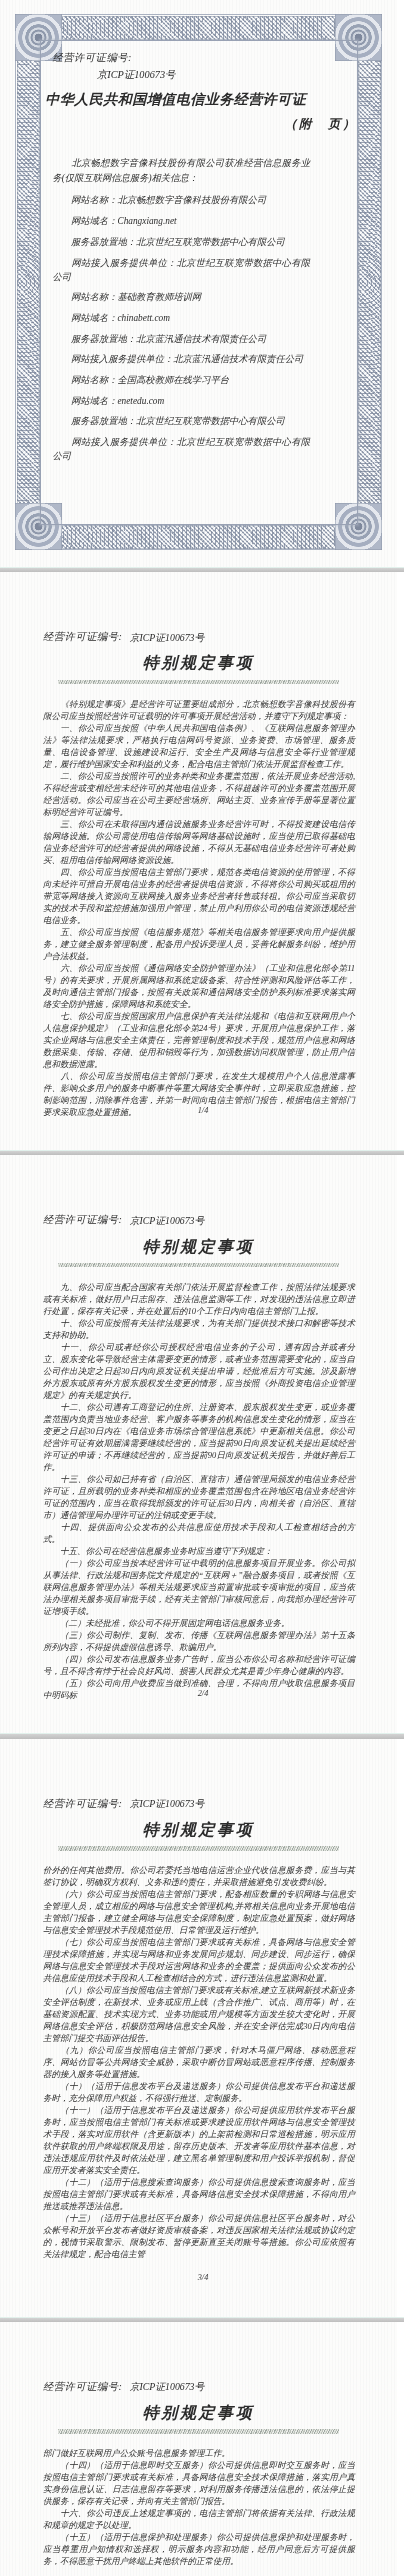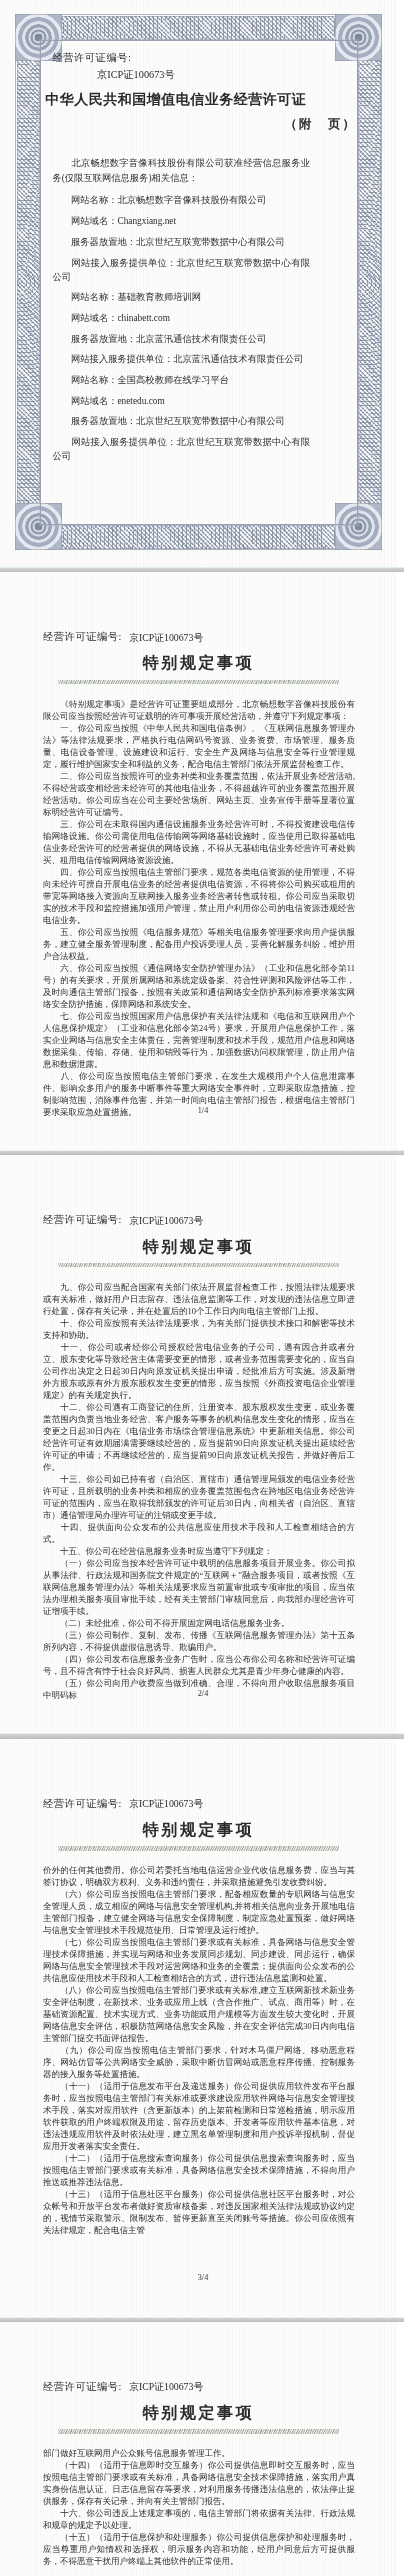--- a/index.html
+++ b/index.html
@@ -10,20 +10,21 @@
     color:#2b2b2b;
     -webkit-font-smoothing:antialiased;
   }
   .doc{width:405px;}
   .page{
     position:relative;
     width:397px;
     background-color:#fcfcfb;
     background-image:repeating-linear-gradient(90deg, rgba(90,100,110,.03) 0 1px, transparent 1px 3.1px);
     overflow:hidden;
+    font-style:italic;
   }
   
   .page.cert{height:567px;}
   .frame{position:absolute;top:15.5px;left:16.5px;right:16.5px;bottom:18.5px;}
   .frame::before{content:"";position:absolute;inset:-1.5px;border:0.5px solid #aab2c1;}
   .frame::after{content:"";position:absolute;inset:24px 23px;border:0.5px solid #99a2b4;box-shadow:0 0 0 1.5px rgba(170,178,193,.35);}
   .band{
     position:absolute;
     background-color:#c3cad6;
     background-image:
@@ -217,20 +218,21 @@
             <p class="para" data-name="paragraph">价外的任何其他费用。你公司若委托当地电信运营企业代收信息服务费，应当与其签订协议，明确双方权利、义务和违约责任，并采取措施避免引发收费纠纷。</p>
 
             <p class="para" data-name="paragraph">　　（六）你公司应当按照电信主管部门要求，配备相应数量的专职网络与信息安全管理人员，成立相应的网络与信息安全管理机构,并将相关信息向业务开展地电信主管部门报备，建立健全网络与信息安全保障制度，制定应急处置预案，做好网络与信息安全管理技术手段规范使用、日常管理及运行维护。</p>
 
             <p class="para" data-name="paragraph">　　（七）你公司应当按照电信主管部门要求或有关标准，具备网络与信息安全管理技术保障措施，并实现与网络和业务发展同步规划、同步建设、同步运行，确保网络与信息安全管理技术手段对运营网络和业务的全覆盖；提供面向公众发布的公共信息应使用技术手段和人工检查相结合的方式，进行违法信息监测和处置。</p>
 
             <p class="para" data-name="paragraph">　　（八）你公司应当按照电信主管部门要求或有关标准,建立互联网新技术新业务安全评估制度，在新技术、业务或应用上线（含合作推广、试点、商用等）时，在基础资源配置、技术实现方式、业务功能或用户规模等方面发生较大变化时，开展网络信息安全评估，积极防范网络信息安全风险，并在安全评估完成30日内向电信主管部门提交书面评估报告。</p>
 
             <p class="para" data-name="paragraph">　　（九）你公司应当按照电信主管部门要求，针对木马僵尸网络、移动恶意程序、网站仿冒等公共网络安全威胁，采取中断仿冒网站或恶意程序传播、控制服务器的接入服务等处置措施。</p>
 
+            <p class="para" data-name="paragraph">　　（十）（适用于信息发布平台及递送服务）你公司提供信息发布平台和递送服务时，充分保障用户权益，不得强行推送、定制服务。</p>
 
             <p class="para" data-name="paragraph">　　（十一）（适用于信息发布平台及递送服务）你公司提供应用软件发布平台服务时，应当按照电信主管部门有关标准或要求建设应用软件网络与信息安全管理技术手段，落实对应用软件（含更新版本）的上架前检测和日常巡检措施，明示应用软件获取的用户终端权限及用途，留存历史版本、开发者等应用软件基本信息，对违法违规应用软件及时依法处理，建立黑名单管理制度和用户投诉举报机制，督促应用开发者落实安全责任。</p>
 
             <p class="para" data-name="paragraph">　　（十二）（适用于信息搜索查询服务）你公司提供信息搜索查询服务时，应当按照电信主管部门要求或有关标准，具备网络信息安全技术保障措施，不得向用户推送或推荐违法信息。</p>
 
             <p class="para" data-name="paragraph">　　（十三）（适用于信息社区平台服务）你公司提供信息社区平台服务时，对公众帐号和开放平台发布者做好资质审核备案，对违反国家相关法律法规或协议约定的，视情节采取警示、限制发布、暂停更新直至关闭账号等措施。你公司应依照有关法律规定，配合电信主管</p>
           </div>
         <div class="pageno" data-name="page-number">3/4</div>
       </section>
 

